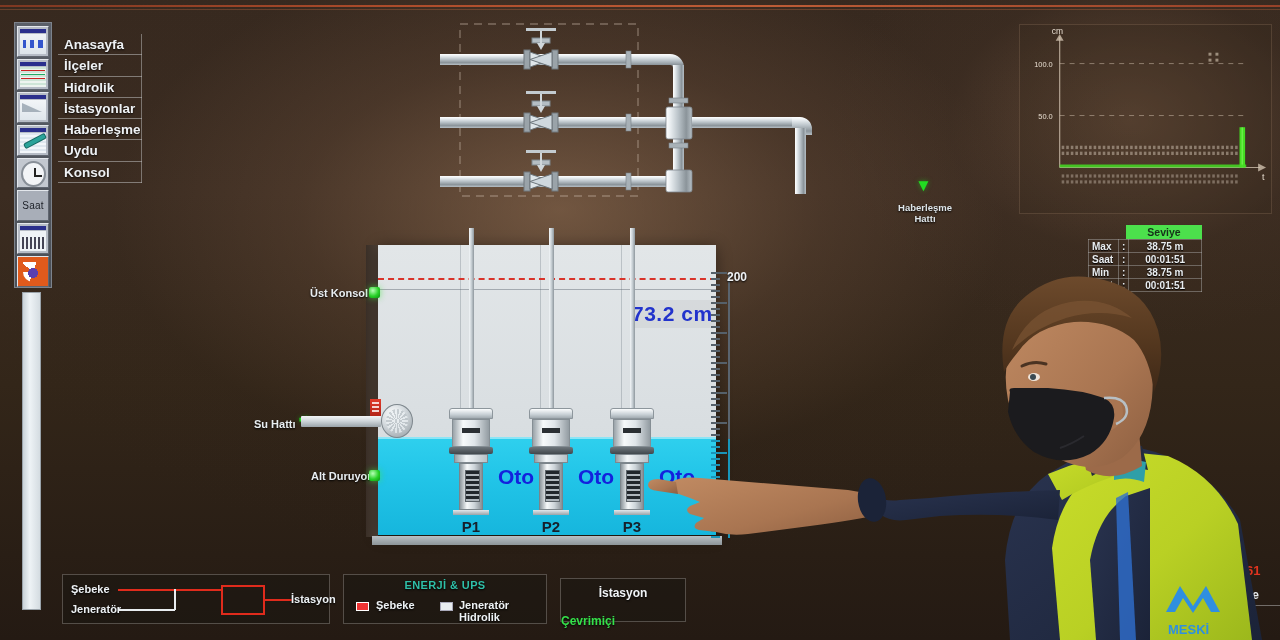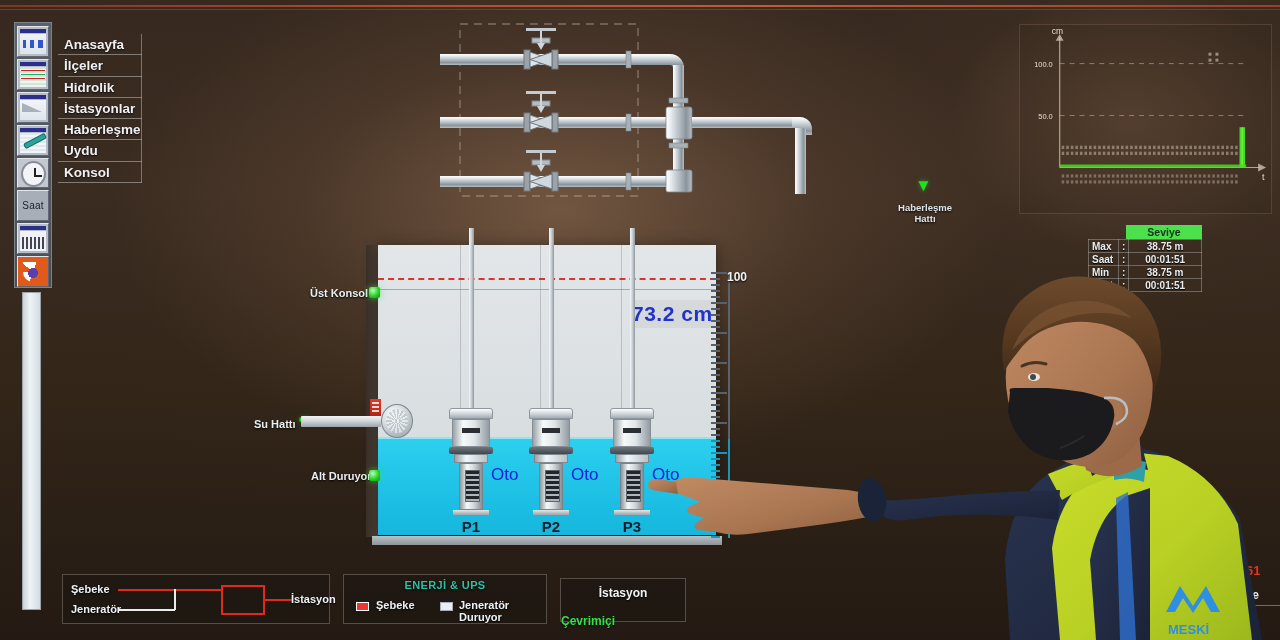--- a/index.html
+++ b/index.html
@@ -138,21 +138,21 @@
   .pneck { position:absolute; left:9px; top:46px; width:34px; height:9px;
     background:linear-gradient(90deg,#96a0a6,#f3f7f9 35%,#b7c0c6); border:1px solid #7f888e; }
   .pstem { position:absolute; left:14px; top:55px; width:24px; height:47px;
     background:linear-gradient(90deg,#8d969c,#f6f9fa 32%,#cdd5da 65%,#878f95); border:1px solid #7b848a; }
   .pstem::after{ content:""; position:absolute; left:5px; top:6px; width:13px; height:30px;
     background:repeating-linear-gradient(180deg,#20262b 0 3px, #aeb6bc 3px 5px); border:1px solid #5e666c; }
   .pfoot { position:absolute; left:8px; top:102px; width:36px; height:5px;
     background:linear-gradient(180deg,#e2e8ec,#9aa3a9); }
   .plbl { position:absolute; left:0; top:110px; width:52px; text-align:center;
     color:#16202b; font-size:15px; font-weight:700; }
-  .poto { position:absolute; left:46px; top:57px; color:#1322dd; font-size:17px; font-weight:400; }
+  .poto { position:absolute; left:53px; top:57px; color:#1322dd; font-size:21px; font-weight:700; }
 
   .tlbl { position:absolute; color:#e9eef1; font-size:11px; font-weight:700;
     text-shadow:0 1px 2px #000; white-space:nowrap; }
 
   
   .chartpanel { position:absolute; left:1019px; top:24px; width:253px; height:190px;
     background:rgba(52,38,28,.25); border:1px solid rgba(150,120,95,.30); }
   .chartpanel svg { width:100%; height:100%; }
 
   .statpanel { position:absolute; left:1088px; top:225px; width:114px; }
@@ -383,21 +383,21 @@
     <div class="rtick n cy" style="top:216px;"></div>
       <div class="rtick n cy" style="top:222px;"></div>
     <div class="rtick n cy" style="top:228px;"></div>
       <div class="rtick n cy" style="top:234px;"></div>
     <div class="rtick w cy" style="top:240px;"></div>
       <div class="rtick n cy" style="top:246px;"></div>
     <div class="rtick n cy" style="top:252px;"></div>
       <div class="rtick n cy" style="top:258px;"></div>
     <div class="rtick n cy" style="top:264px;"></div>
   </div>
-  <div class="scale100">100</div>
+  <div class="scale100">200</div>
 
   <div class="tlbl" style="left:310px; top:287px;">Üst Konsol</div>
   <div class="indicator" style="left:369px; top:287px;"></div>
   <div class="tlbl" style="left:311px; top:470px;">Alt Duruyor</div>
   <div class="indicator" style="left:369px; top:470px;"></div>
 
   <div class="tlbl" style="left:254px; top:418px;">Su Hattı</div>
   <div class="arrow-g" style="left:299px; top:411px; font-size:14px;">➡</div>
   <div class="inpipe"></div>
   <div class="valveball"></div>
@@ -654,21 +654,21 @@
     <div class="pwr-box"></div>
     <div class="pwr-line" style="left:200px; top:24px; width:30px; background:#e02b1c;"></div>
     <div class="pwr-lbl" style="left:228px; top:18px;">İstasyon</div>
   </div>
 
   <div class="bpanel p-energy">
     <div class="en-title">ENERJİ &amp; UPS</div>
     <div class="sw red" style="left:12px; top:27px;"></div>
     <div class="en-lbl" style="left:32px; top:24px;">Şebeke</div>
     <div class="sw white" style="left:96px; top:27px;"></div>
-    <div class="en-lbl" style="left:115px; top:24px;">Jeneratör Duruyor</div>
+    <div class="en-lbl" style="left:115px; top:24px;">Jeneratör Hidrolik</div>
   </div>
 
   <div class="bpanel p-status">
     <div class="st-1">İstasyon</div>
     <div class="st-2">Çevrimiçi</div>
   </div>
 
   <div class="rnum">61</div>
   <div class="rtxt1">leşme</div>
   <div class="rline"></div>

